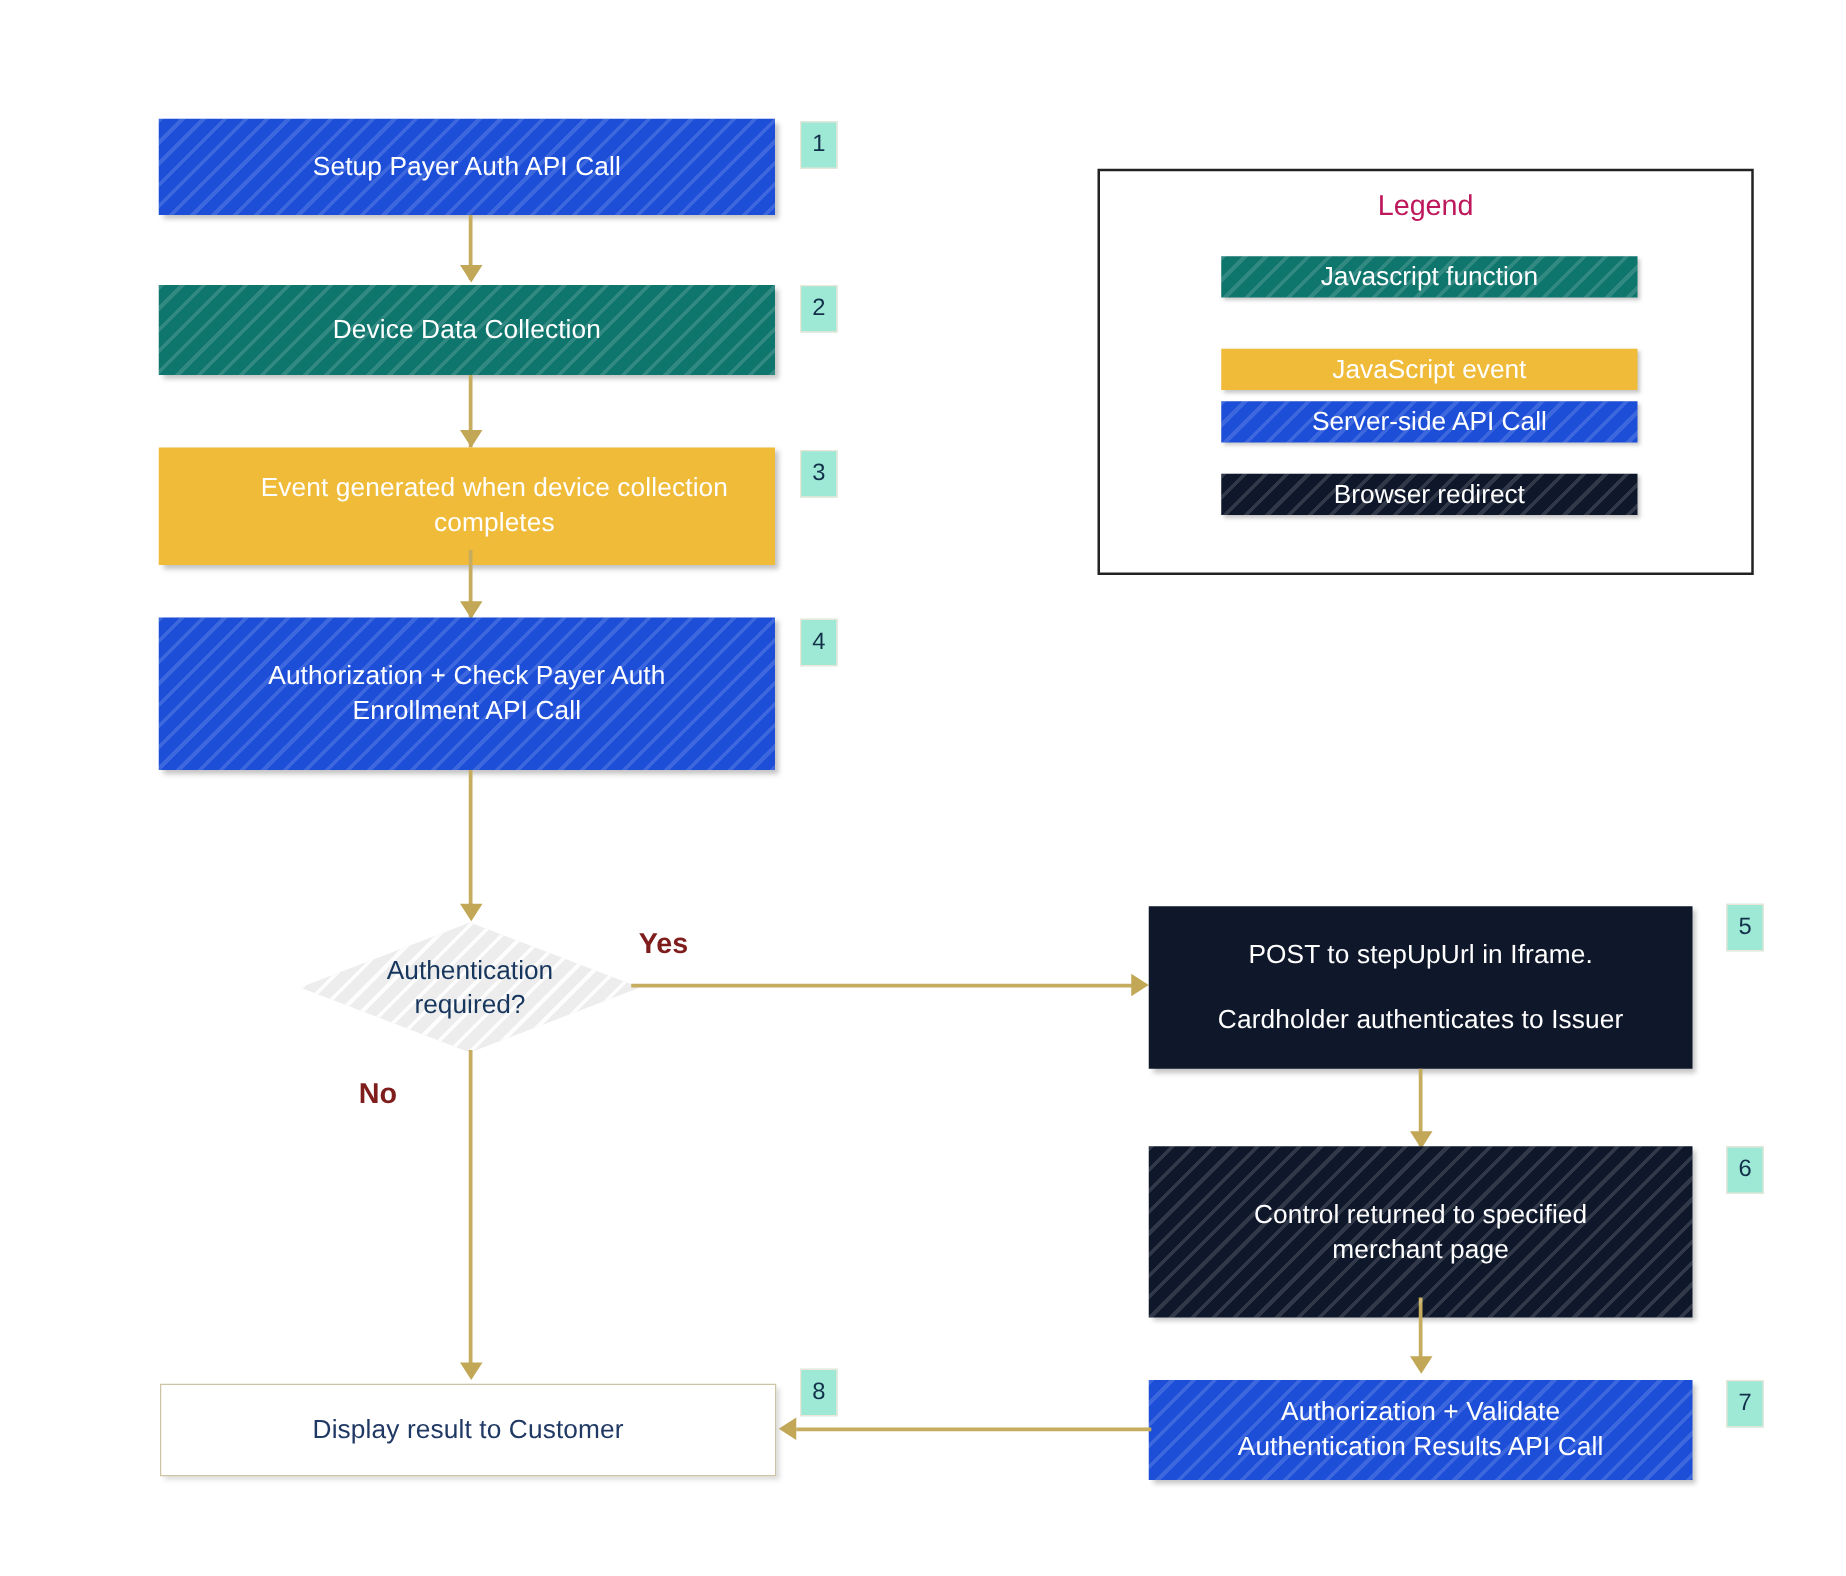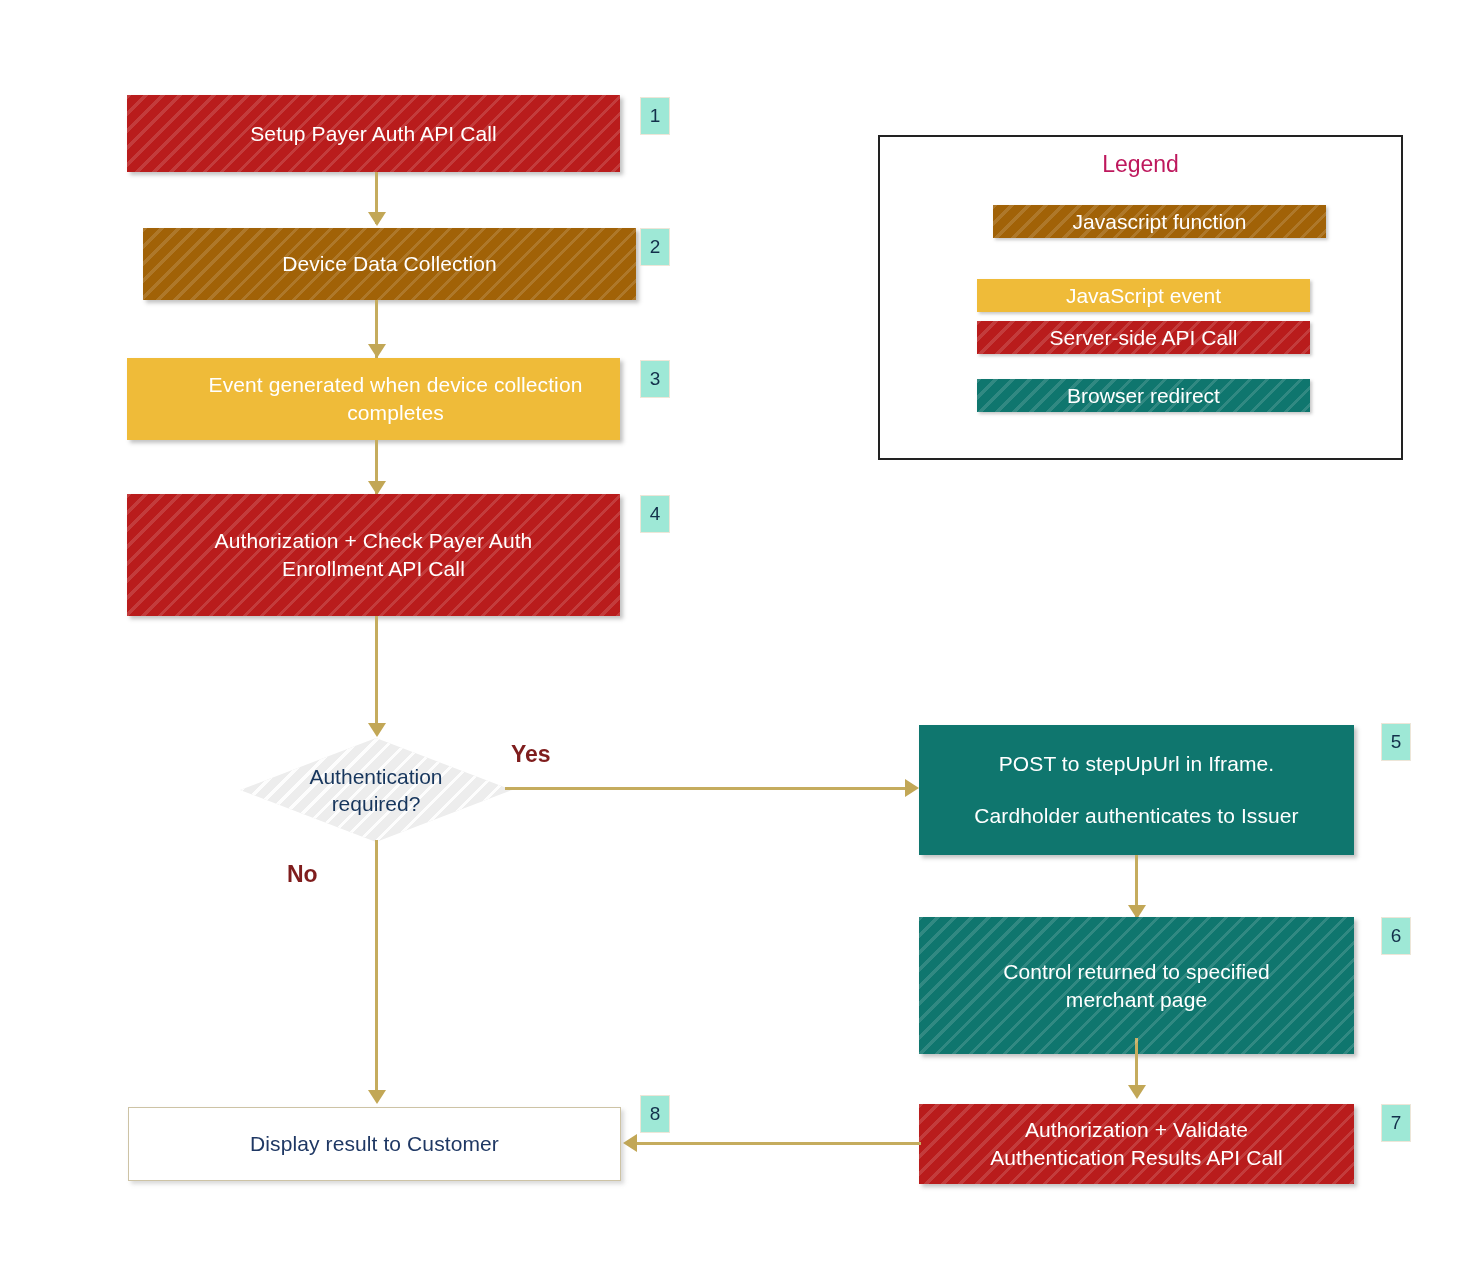--- a/index.html
+++ b/index.html
@@ -16,24 +16,24 @@
         font-size:21px;letter-spacing:.1px;
         box-shadow:3px 3px 4px rgba(120,120,120,.45);}
   .node .ln{position:relative;z-index:3;padding:0 10px;}
 
   
   .hatch::after{content:"";position:absolute;inset:0;z-index:1;pointer-events:none;
       background-image:repeating-linear-gradient(135deg,
          rgba(255,255,255,.14) 0px, rgba(255,255,255,.14) 3px,
          rgba(255,255,255,0) 3px,  rgba(255,255,255,0) 12px);}
 
-  .blue  {background:#b91c1c;}
-  .green {background:#a16207;margin-left:16px;}
+  .blue  {background:#1d4ed8;}
+  .green {background:#0f766e;}
   .amber {background:#EFBB39;}
-  .red   {background:#0f766e;}
+  .red   {background:#0f172a;}
   .plain {background:#ffffff;color:#1F3864;border:1px solid #CDC3A5;
           box-shadow:3px 3px 4px rgba(150,150,150,.35);}
 
   
   .diamond-wrap{position:absolute;}
   .diamond{position:absolute;inset:0;background:#EDEDED;
         clip-path:polygon(50% 0%,100% 50%,50% 100%,0% 50%);}
   .diamond::after{content:"";position:absolute;inset:0;
         clip-path:polygon(50% 0%,100% 50%,50% 100%,0% 50%);
         background-image:repeating-linear-gradient(135deg,
@@ -88,21 +88,21 @@
   <div class="arw arw-d" style="left:368px;top:212px;"></div>
 
   <div class="node green hatch" style="left:127px;top:228px;width:493px;height:72px;">
     <div class="ln">Device Data Collection</div>
   </div>
   <div class="badge" style="left:640px;top:228px;">2</div>
 
   <div class="ln-v" style="left:375px;top:300px;height:58px;"></div>
   <div class="arw arw-d" style="left:368px;top:344px;"></div>
 
-  <div class="node amber" style="left:127px;top:358px;width:493px;height:82px;padding-left:44px;">
+  <div class="node amber" style="left:127px;top:358px;width:493px;height:94px;padding-left:44px;">
     <div class="ln">Event generated when device collection</div>
     <div class="ln">completes</div>
   </div>
   <div class="badge" style="left:640px;top:360px;">3</div>
 
   <div class="ln-v" style="left:375px;top:440px;height:54px;"></div>
   <div class="arw arw-d" style="left:368px;top:481px;"></div>
 
   <div class="node blue hatch" style="left:127px;top:494px;width:493px;height:122px;align-items:center;">
     <div class="ln">Authorization + Check Payer Auth</div>

